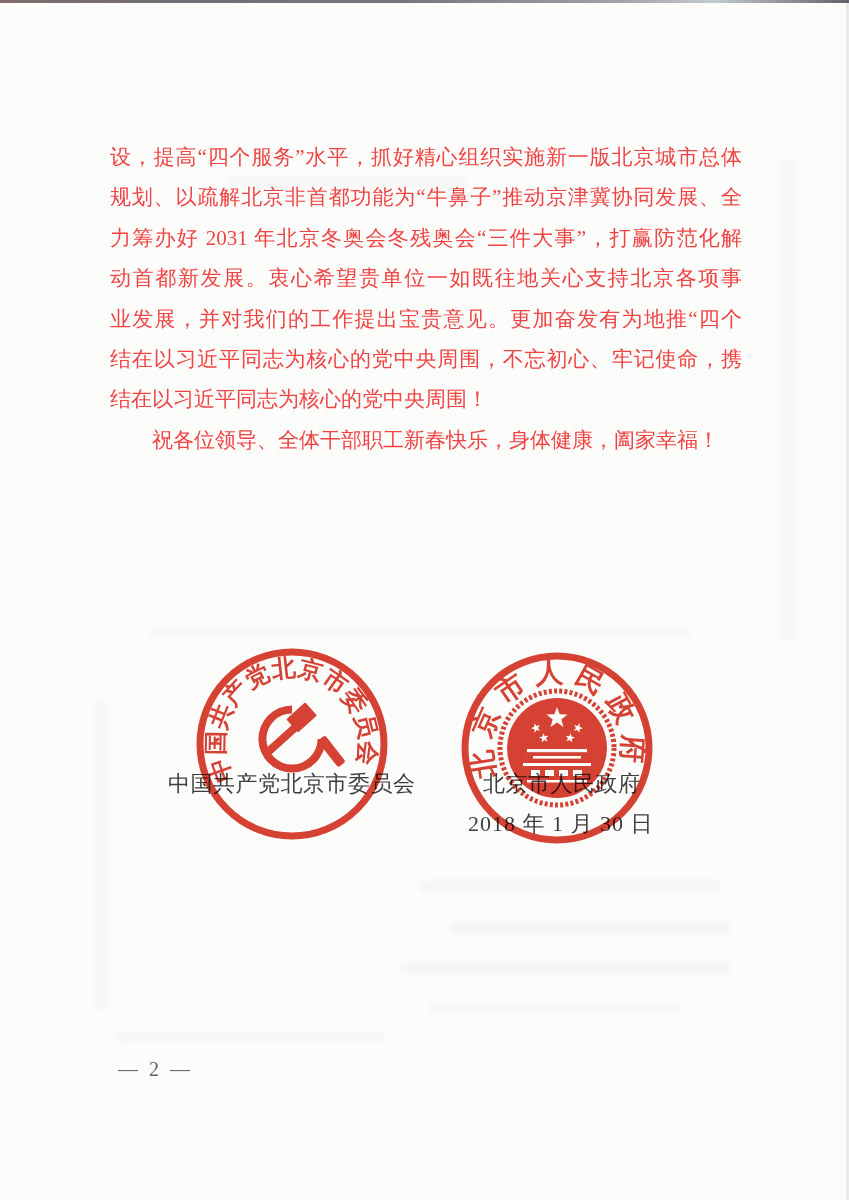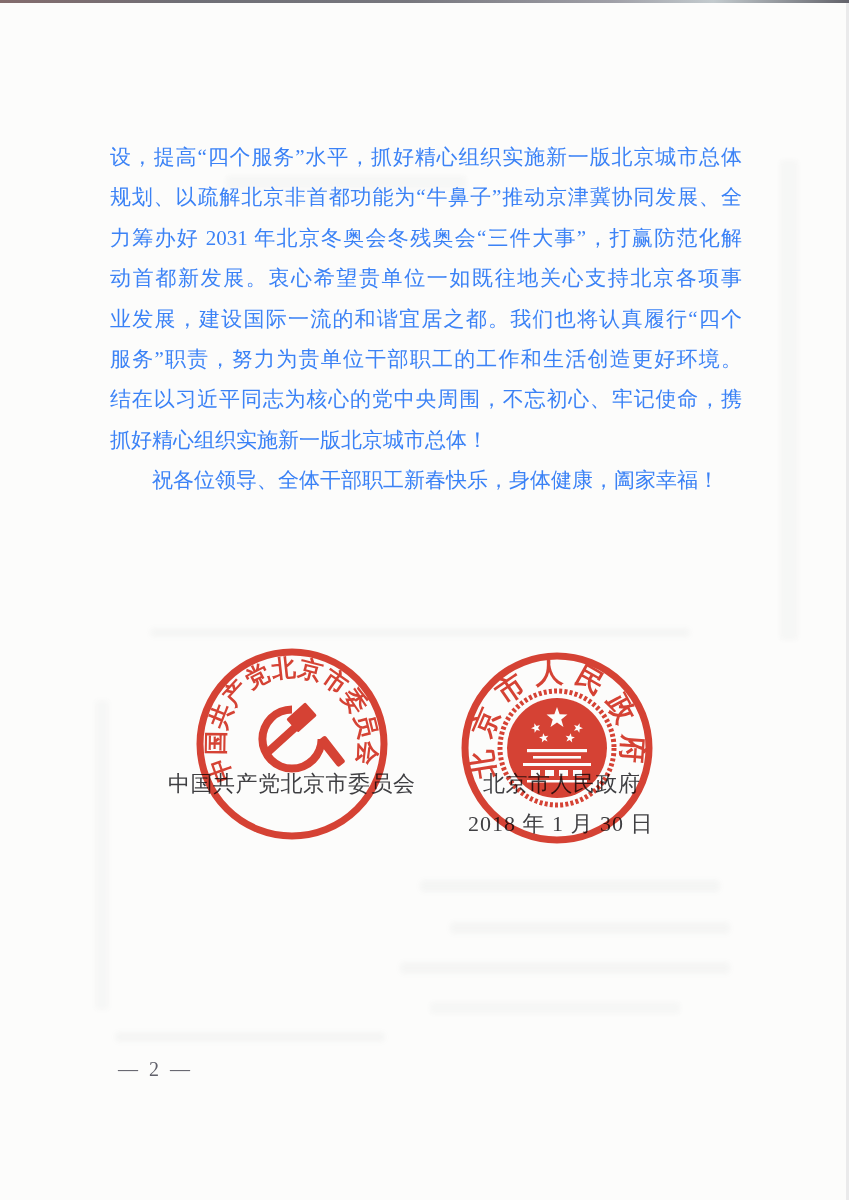--- a/index.html
+++ b/index.html
@@ -18,21 +18,21 @@
     position:absolute; right:0; top:0; width:3px; height:1200px;
     background:rgba(110,110,120,.12); z-index:0;
   }
   .bleed{
     position:absolute; background:rgba(120,124,130,.10);
     filter:blur(2.5px); border-radius:4px; z-index:0;
   }
   
   .body-text{
     position:absolute; left:110px; top:137px; width:632px; z-index:1;
-    color:#3b82f6;
+    color:#ef4444;
   }
   .line{
     height:40.4px; line-height:40.4px; font-size:21px;
     text-align:justify; text-align-last:justify; overflow:hidden;
   }
   .line.plast{text-align:left; text-align-last:left;}
   .line.indent{text-indent:42px;}
   
   .sig{position:absolute; z-index:1; color:#3f3f42; font-size:22px; letter-spacing:.5px; white-space:nowrap;}
   .sig-party{left:168px; top:769px;}
@@ -62,24 +62,23 @@
   <div class="bleed" style="left:450px;top:922px;width:280px;height:12px;opacity:.5;"></div>
   <div class="bleed" style="left:400px;top:962px;width:330px;height:12px;opacity:.5;"></div>
   <div class="bleed" style="left:430px;top:1002px;width:250px;height:12px;opacity:.45;"></div>
   <div class="bleed" style="left:115px;top:1032px;width:270px;height:10px;opacity:.5;"></div>
 
   <div class="body-text">
     <div class="line">设，提高“四个服务”水平，抓好精心组织实施新一版北京城市总体</div>
     <div class="line">规划、以疏解北京非首都功能为“牛鼻子”推动京津冀协同发展、全</div>
     <div class="line">力筹办好 2031 年北京冬奥会冬残奥会“三件大事”，打赢防范化解</div>
     <div class="line">动首都新发展。衷心希望贵单位一如既往地关心支持北京各项事</div>
-    <div class="line">业发展，建设国际一流的和谐宜居之都。我们也将认真履行“四个</div>
-    <div class="line">服务”职责，努力为贵单位干部职工的工作和生活创造更好环境。</div>
+    <div class="line">业发展，并对我们的工作提出宝贵意见。更加奋发有为地推“四个</div>
     <div class="line">结在以习近平同志为核心的党中央周围，不忘初心、牢记使命，携</div>
-    <div class="line plast">抓好精心组织实施新一版北京城市总体！</div>
+    <div class="line plast">结在以习近平同志为核心的党中央周围！</div>
     <div class="line plast indent">祝各位领导、全体干部职工新春快乐，身体健康，阖家幸福！</div>
   </div>
 
   <div class="sig sig-party">中国共产党北京市委员会</div>
   <div class="sig sig-gov">北京市人民政府</div>
   <div class="sig sig-date">2018 年 1 月 30 日</div>
 
   <svg class="seal" style="left:192px;top:644px;" width="200" height="200" viewBox="0 0 200 200">
     <defs>
       <path id="arcP" d="M 41.1 134 A 68 68 0 1 1 158.9 134" fill="none"></path>

